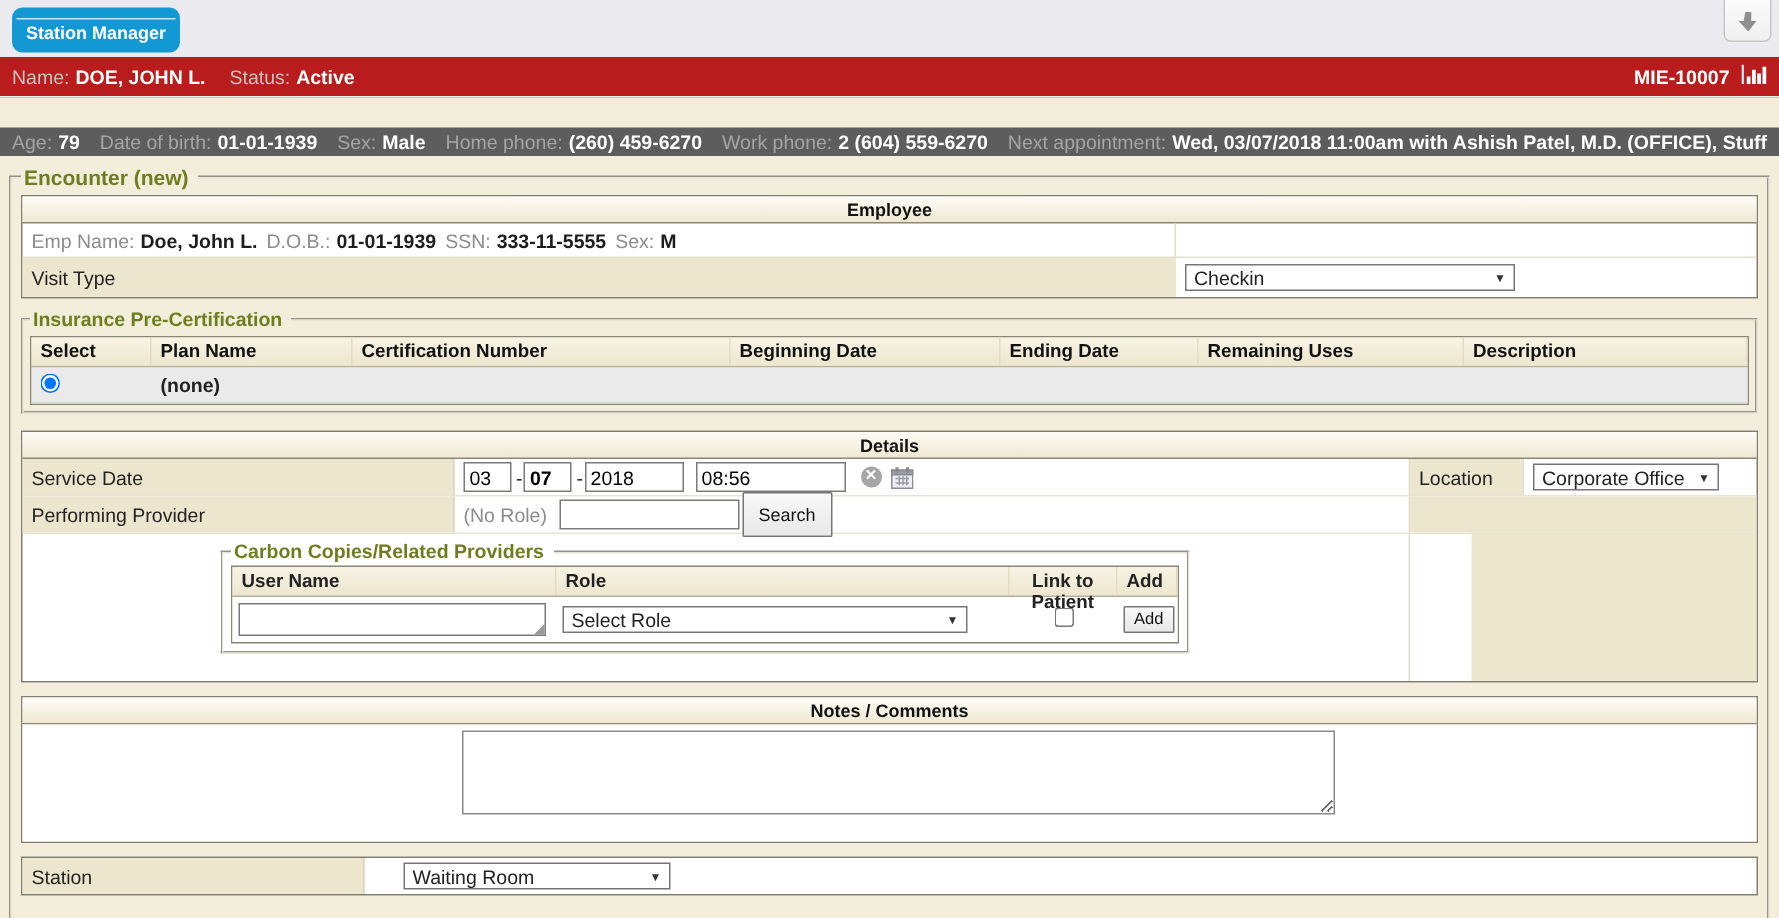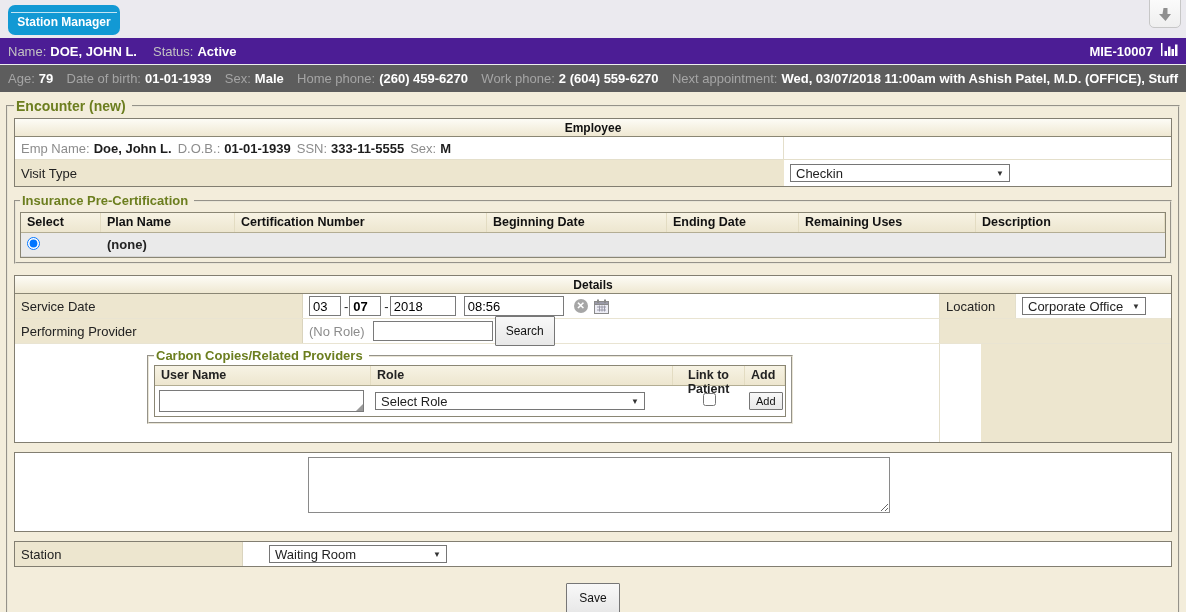--- a/index.html
+++ b/index.html
@@ -15,22 +15,22 @@
   }
   .sm-tab::before { content:""; position:absolute; left:3px; right:3px; top:7px; height:1px; background:rgba(255,255,255,.75); }
   .dl-btn {
     position:absolute; right:5px; top:-6px; width:32px; height:34px;
     background:linear-gradient(#FDFDFD,#EFEFEF); border:1px solid #C7C7C7; border-radius:5px;
     display:flex; align-items:flex-end; justify-content:center; padding-bottom:5px; cursor:pointer;
   }
 
   
   .bar { display:flex; align-items:center; padding:0 8px; white-space:nowrap; }
-  .bar1 { height:27px; background:#4c1d95; border-bottom:1px solid #EDEDED; }
-  .bar2 { height:27px; background:#5D5D5D; }
+  .bar1 { height:27px; background:#b91c1c; border-bottom:1px solid #EDEDED; }
+  .bar2 { height:19px; background:#5D5D5D;margin-top:20px; }
   .bar .lb { color:#C3C3C3; margin-right:4px; }
   .bar2 .lb { color:#A5A5A5; }
   .bar .vl { color:#FFF; font-weight:bold; }
   .bar .gap { width:16px; display:inline-block; }
   .bar .spacer { flex:1; }
   .pid { color:#FFF; font-weight:bold; margin-right:8px; }
   .chart-ic { display:inline-block; cursor:pointer; }
 
   
   .content { padding:6px 4px 0 4px; }
@@ -297,20 +297,21 @@
           </div>
         </fieldset>
       </div>
       <div class="det-fill tan"></div>
     </div>
   </div>
 
   <div class="gap8"></div>
 
   <div class="tbl">
+    <div class="tbl-title">Notes / Comments</div>
     <div class="notes-body">
       <textarea class="notes-ta" style=""></textarea>
     </div>
   </div>
 
   <div class="gap8"></div>
 
   <div class="tbl">
     <div class="row st-row">
       <div class="cell st-lab tan lab">Station</div>

